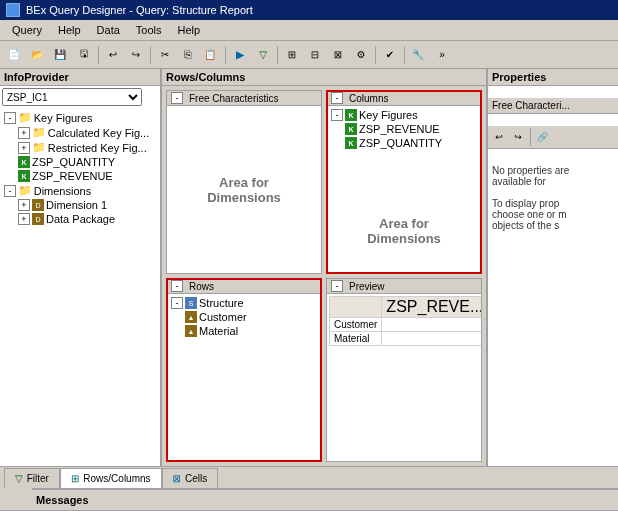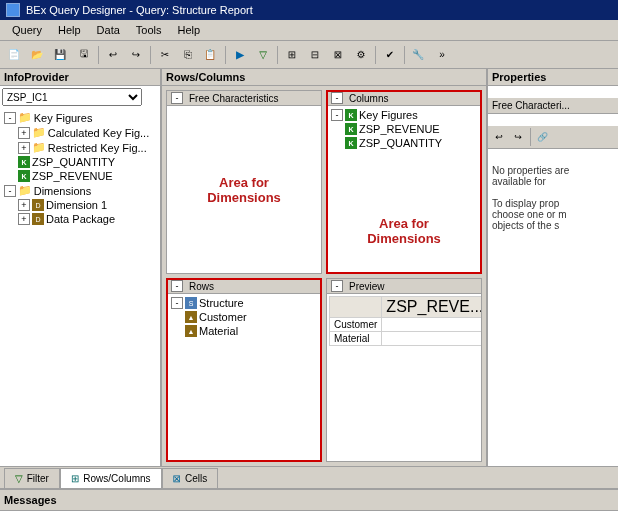--- a/index.html
+++ b/index.html
@@ -141,21 +141,21 @@
       flex: 1;
       padding: 2px;
       position: relative;
       overflow: auto;
     }
     .area-text {
       position: absolute;
       top: 50%;
       left: 50%;
       transform: translate(-50%, -50%);
-      color: #b91c1c;
+      color: #737373;
       font-size: 13px;
       font-weight: bold;
       text-align: center;
       pointer-events: none;
       white-space: nowrap;
     }
 
     
     .highlighted {
       outline: 2px solid #cc0000;
@@ -290,20 +290,21 @@
     
     .messages-bar {
       height: 22px;
       background: #d4d0c8;
       border-top: 2px solid #a0a0a0;
       display: flex;
       align-items: center;
       padding: 0 4px;
       font-weight: bold;
       font-size: 11px;
+      margin-left: 32px;
     }
     .status-bar {
       height: 18px;
       background: #d4d0c8;
       border-top: 1px solid #a0a0a0;
       display: flex;
       align-items: center;
       padding: 0 4px;
       font-size: 10px;
     }

